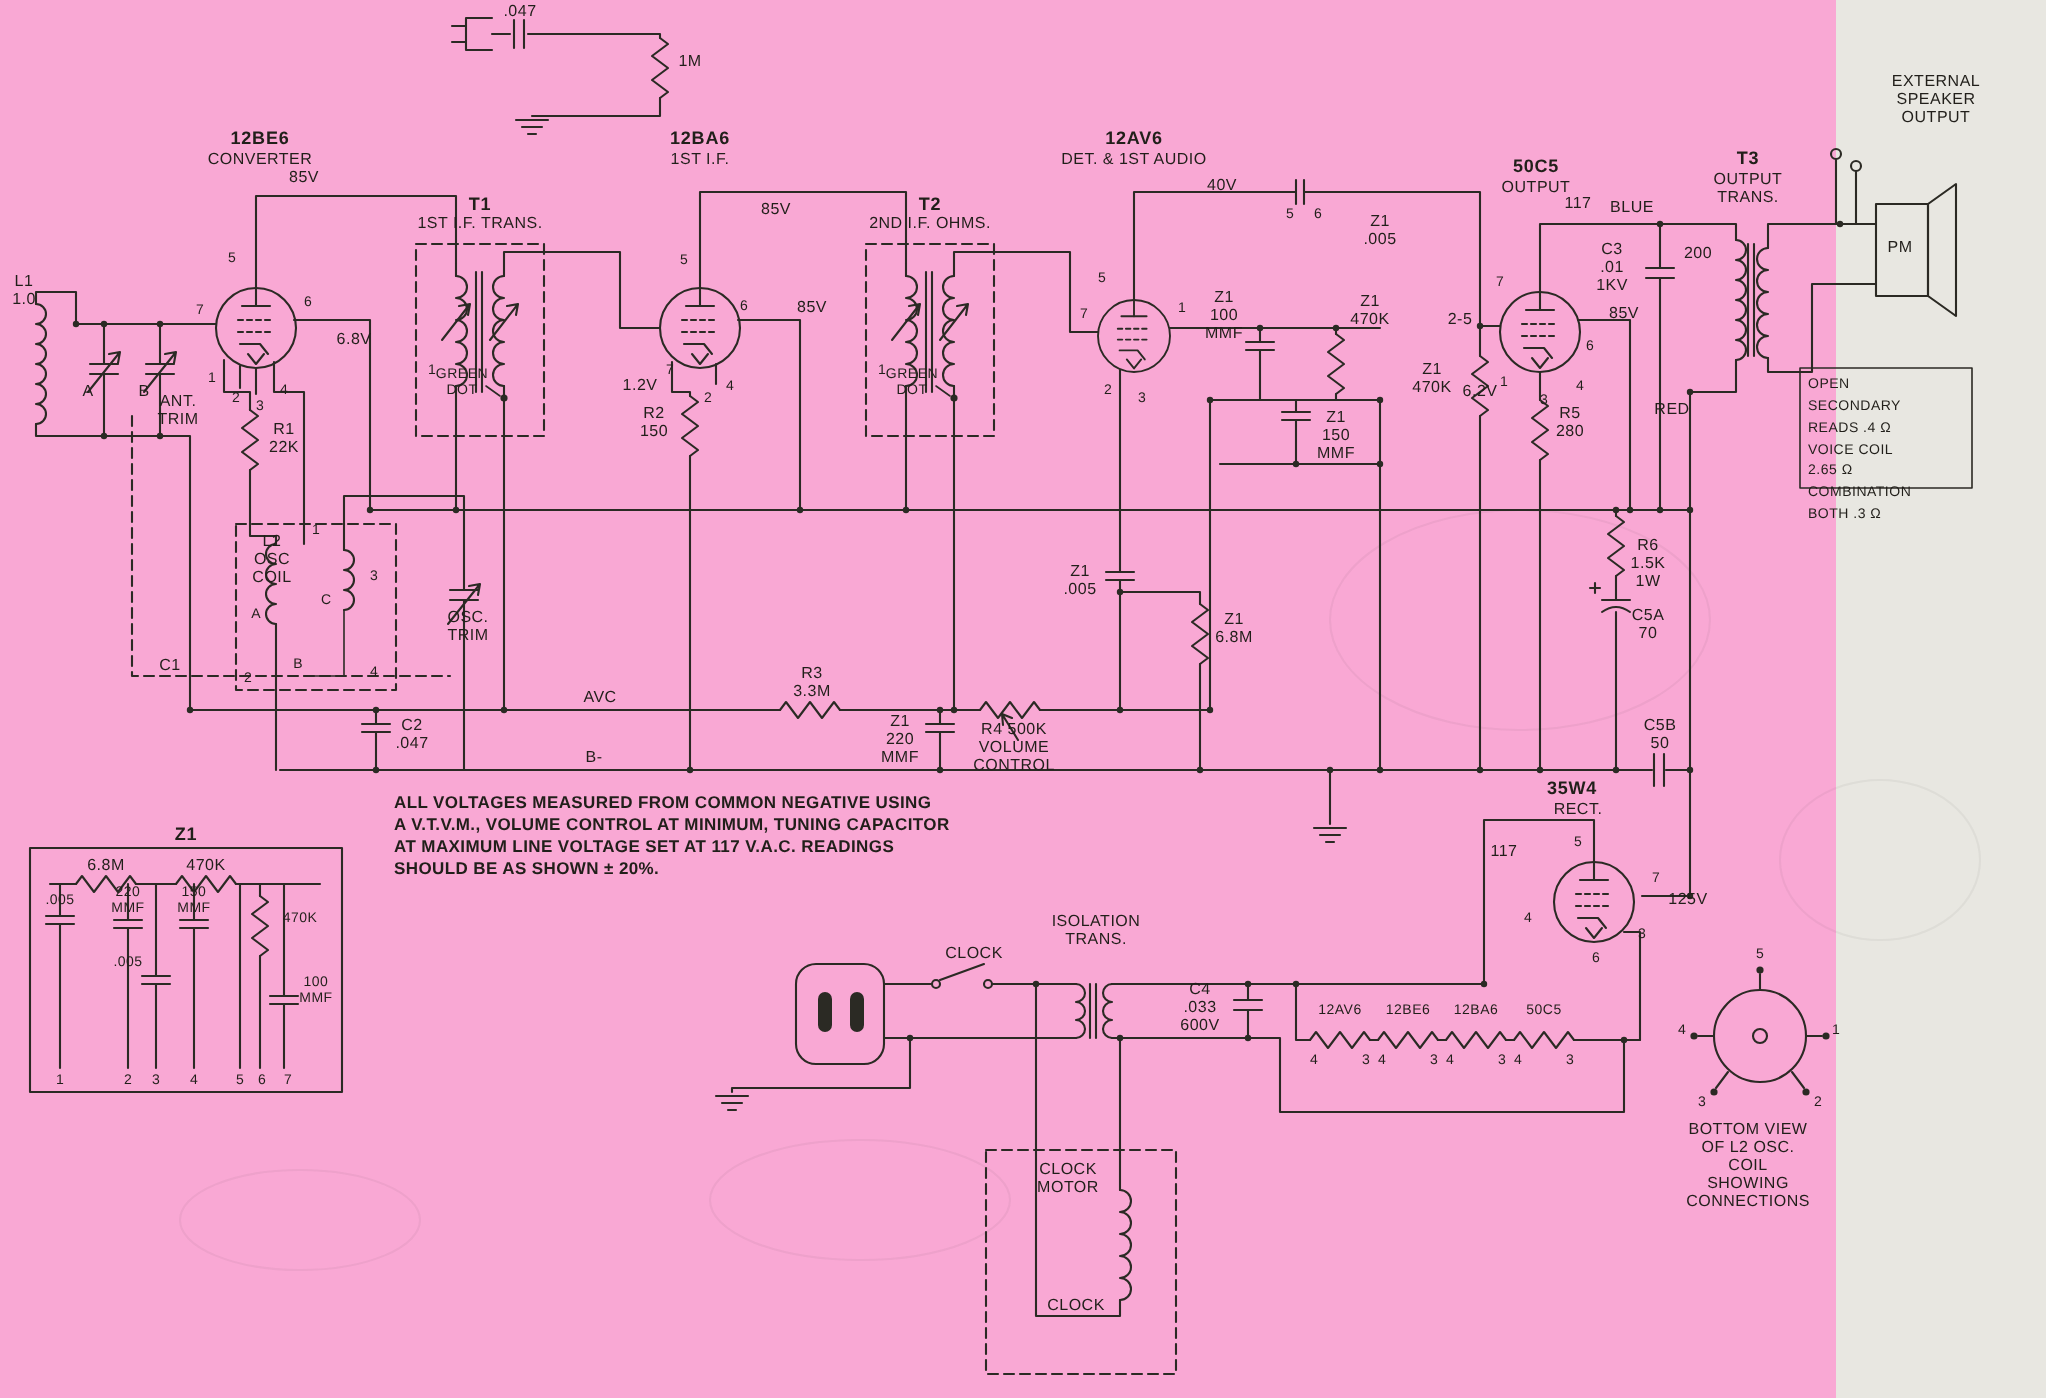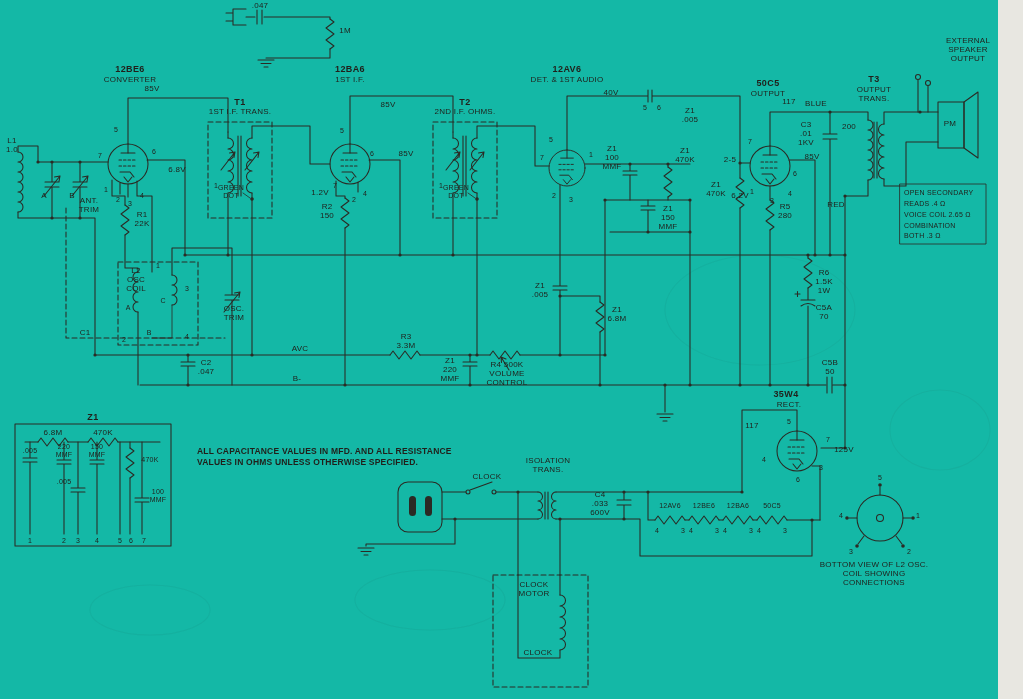--- a/index.html
+++ b/index.html
@@ -1,18 +1,18 @@
 <!DOCTYPE html>
 <html><head>
 <meta charset="utf-8">
 <style>
   *{margin:0;padding:0;box-sizing:border-box}
   html,body{width:1023px;height:699px;overflow:hidden}
   body{background:#e8e7e1;font-family:"Liberation Sans",sans-serif}
-  #canvas{position:relative;width:998px;height:699px;background:#14b8a6}
+  #canvas{position:relative;width:918px;height:699px;background:#f9a8d4}
   #art{position:absolute;left:0;top:0}
   #art path,#art line,#art rect,#art circle,#art ellipse,#art use{stroke:#2b2a24;fill:none;stroke-width:1.05;stroke-linecap:round;stroke-linejoin:round}
   #art .dot{fill:#2b2a24;stroke:none}
   #art .fill{fill:#2b2a24;stroke:none}
   #art .dash{stroke-dasharray:5 3}
   #art .dash2{stroke-dasharray:2.5 2}
   #art .thin{stroke-width:.8}
   #art .ghost{stroke:none;fill:#6c7f8a;opacity:.05}
   .lbl{position:absolute;transform:translateX(-50%);text-align:center;font-size:8px;line-height:1.14;letter-spacing:.25px;color:#211f1a;white-space:pre-line}
   .lbl.left{transform:none;text-align:left}
@@ -475,22 +475,24 @@
 <div class="lbl t" style="left:786px;top:389px">35W4</div>
 <div class="lbl" style="left:789px;top:400px">RECT.</div>
 <div class="lbl" style="left:752px;top:421px">117</div>
 <div class="lbl" style="left:844px;top:445px">125V</div>
 <div class="lbl pin" style="left:789px;top:418px">5</div>
 <div class="lbl pin" style="left:828px;top:436px">7</div>
 <div class="lbl pin" style="left:821px;top:464px">3</div>
 <div class="lbl pin" style="left:798px;top:476px">6</div>
 <div class="lbl pin" style="left:764px;top:456px">4</div>
 
-<div class="lbl left note" style="left:197px;top:446px">ALL CAPACITANCE VALUES IN MFD. AND ALL RESISTANCE
-VALUES IN OHMS UNLESS OTHERWISE SPECIFIED.</div>
+<div class="lbl left note" style="left:197px;top:396px">ALL VOLTAGES MEASURED FROM COMMON NEGATIVE USING
+A V.T.V.M., VOLUME CONTROL AT MINIMUM, TUNING CAPACITOR
+AT MAXIMUM LINE VOLTAGE SET AT 117 V.A.C. READINGS
+SHOULD BE AS SHOWN ± 20%.</div>
 
 <div class="lbl t" style="left:93px;top:412px">Z1</div>
 <div class="lbl" style="left:53px;top:428px">6.8M</div>
 <div class="lbl" style="left:103px;top:428px">470K</div>
 <div class="lbl s7" style="left:30px;top:447px">.005</div>
 <div class="lbl s7" style="left:64px;top:443px">220
 MMF</div>
 <div class="lbl s7" style="left:97px;top:443px">150
 MMF</div>
 <div class="lbl s7" style="left:64px;top:478px">.005</div>

